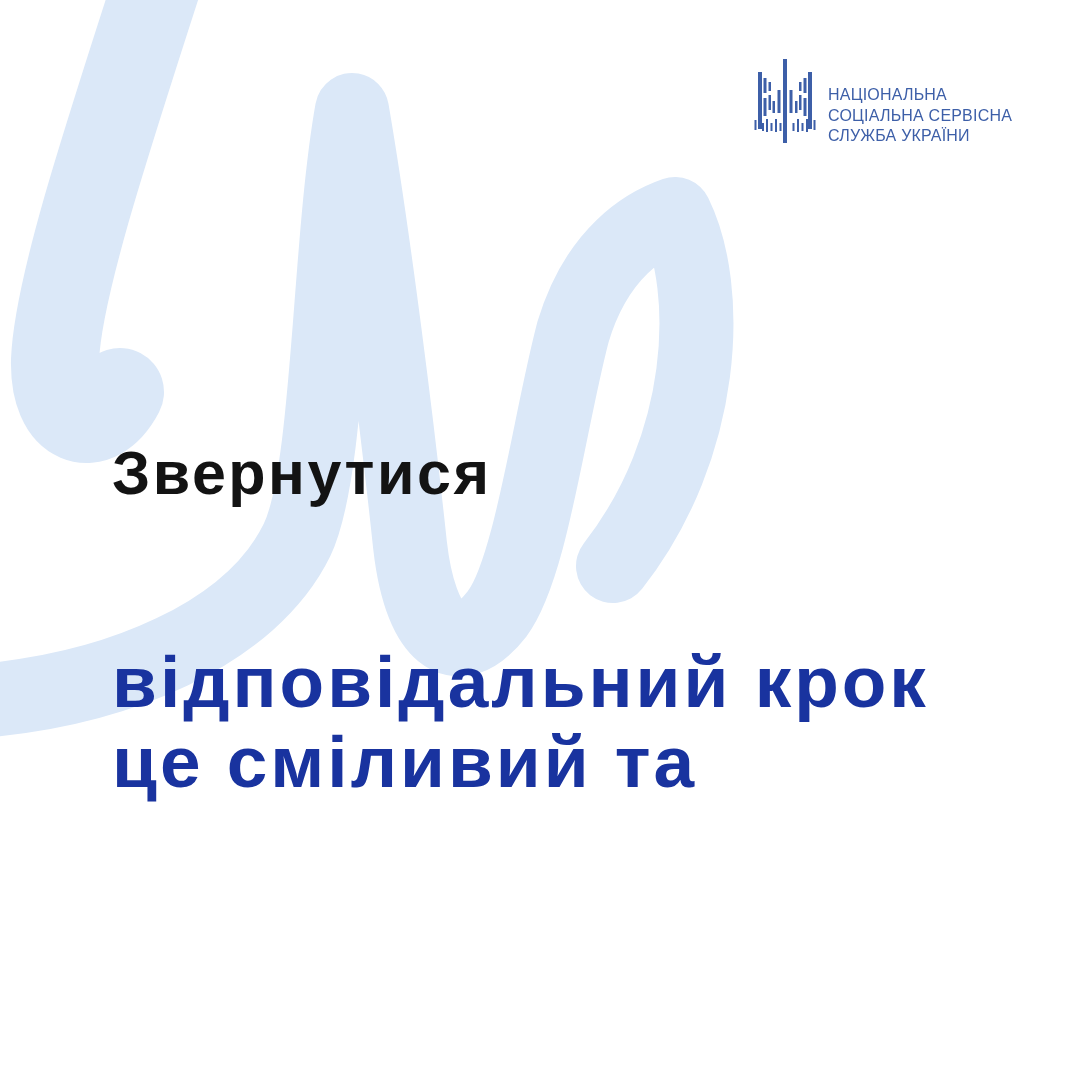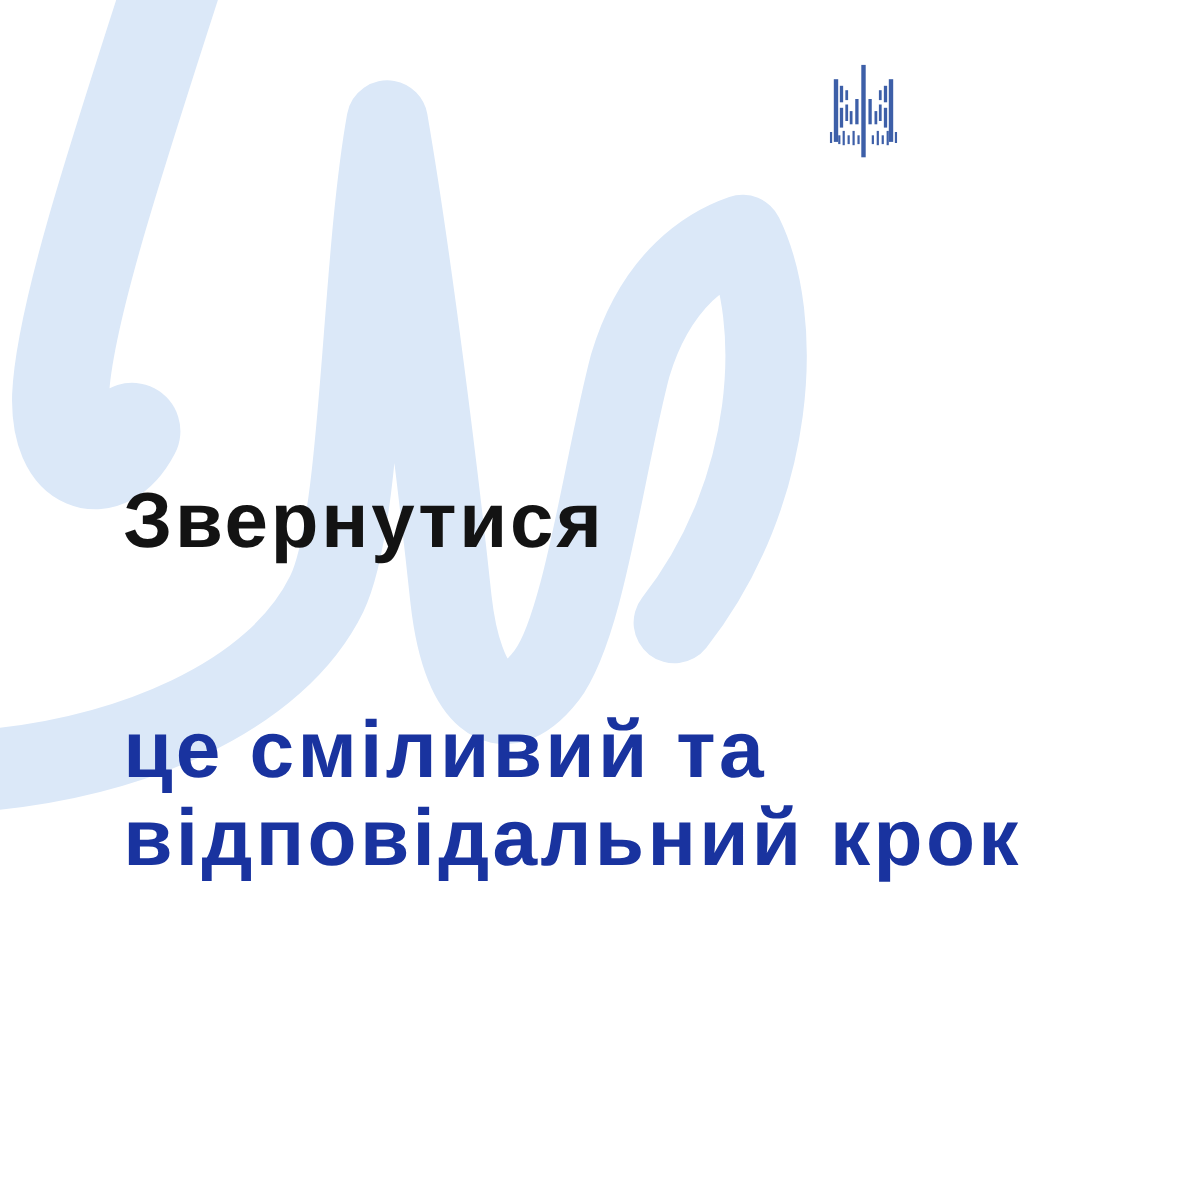--- a/index.html
+++ b/index.html
@@ -23,21 +23,21 @@
     font-size:16px;
     line-height:20.4px;
     letter-spacing:0.2px;
     font-weight:500;
     white-space:nowrap;
   }
   .headline-black{
     position:absolute;left:112px;top:440px;
     color:#131313;
     font-weight:700;
-    font-size:71px;
+    font-size:61px;
     line-height:67px;
     letter-spacing:2.5px;
     white-space:nowrap;
   }
   .headline-blue{
     position:absolute;left:112px;top:642px;
     color:#19339f;
     font-weight:700;
     font-size:73px;
     line-height:80px;
@@ -92,24 +92,29 @@
         <rect x="18.5" y="66" width="2" height="8"></rect>
         <rect x="23" y="62" width="2" height="13"></rect>
         <rect x="27.5" y="66" width="2" height="8"></rect>
         <rect x="40.5" y="66" width="2" height="8"></rect>
         <rect x="45" y="62" width="2" height="13"></rect>
         <rect x="49.5" y="66" width="2" height="8"></rect>
         <rect x="54" y="62" width="2" height="13"></rect>
         <rect x="61.5" y="63" width="2" height="10"></rect>
       </g>
     </svg>
+    <div class="logo-text">
+      <div>НАЦІОНАЛЬНА</div>
+      <div>СОЦІАЛЬНА СЕРВІСНА</div>
+      <div>СЛУЖБА УКРАЇНИ</div>
+    </div>
   </div>
 
   <div class="headline-black">
     <div>Звернутися</div>
   </div>
 
   <div class="headline-blue">
+    <div>відповідальний крок</div>
     <div>це сміливий та</div>
-    <div>відповідальний крок</div>
   </div>
 
 </div>
 
 </body></html>

